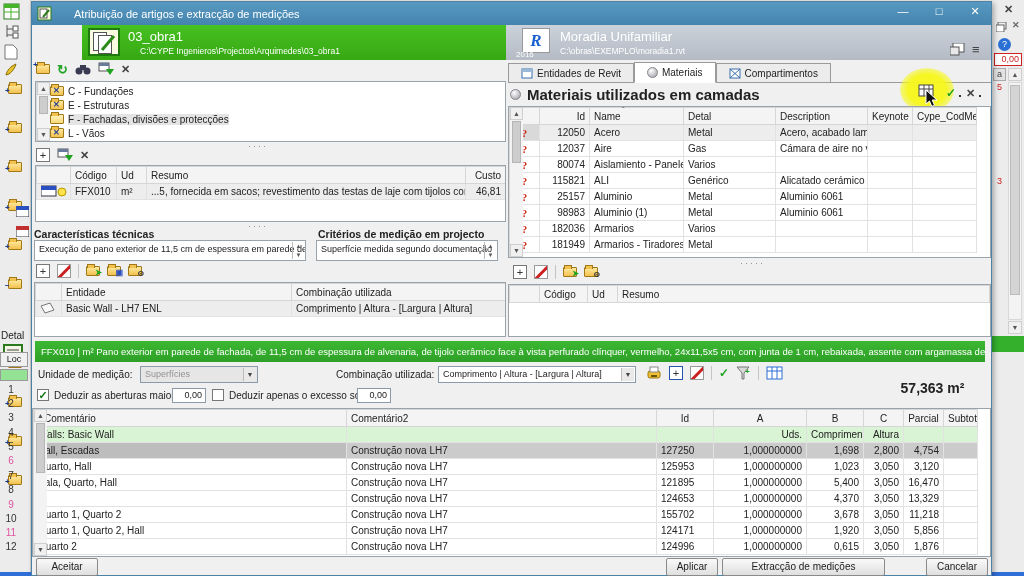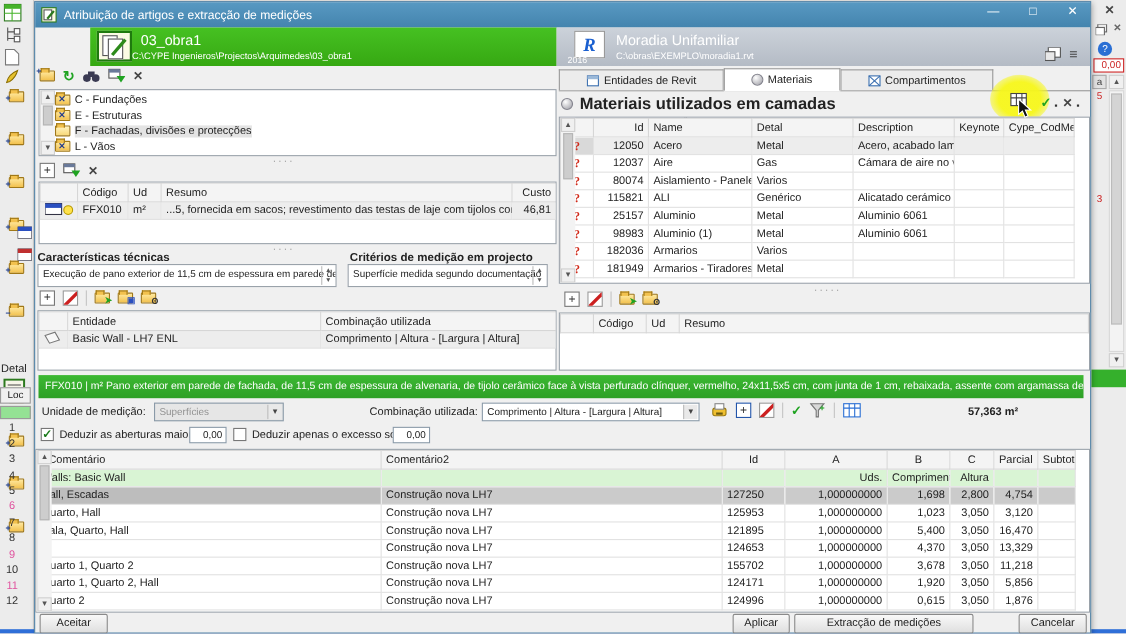--- a/index.html
+++ b/index.html
@@ -2,21 +2,21 @@
 <html><head>
 <meta charset="utf-8">
 <style>
 *{box-sizing:border-box;margin:0;padding:0}
 body{width:1024px;height:576px;position:relative;overflow:hidden;background:#e9e7e4;
      font-family:"Liberation Sans",sans-serif;color:#222}
 .abs{position:absolute}
 
 .dlg{left:31px;top:1px;width:961px;height:575px;border:1px solid #4f81a5;background:#f0f0f0;box-shadow:2px 2px 5px rgba(0,0,0,.3)}
 .titlebar{left:32px;top:2px;width:959px;height:23px;background:linear-gradient(#58a  ,#4484ae);background:linear-gradient(#5899c2,#4484ae);display:flex;align-items:center}
-.titletxt{color:#fff;font-size:11px;margin-left:6px;white-space:nowrap}
+.titletxt{color:#fff;font-size:11px;margin-left:22px;white-space:nowrap}
 .winbtn{position:absolute;top:0;width:34px;height:22px;color:#fff;font-size:11px;line-height:22px;text-align:center}
 .hdr-green{left:82px;top:25px;width:424px;height:35px;background:linear-gradient(#46c122,#36a812)}
 .hdr-silver{left:506px;top:25px;width:485px;height:35px;background:linear-gradient(#ccd2da,#b4bbc5)}
 .hdrtitle{position:absolute;color:#fff;font-size:13px;white-space:nowrap}
 .hdrpath{position:absolute;color:#fff;font-size:8.5px;white-space:nowrap}
 
 .pbox{position:absolute;background:#fff;border:1px solid #9aa2aa;overflow:hidden}
 .grid{border-collapse:collapse;table-layout:fixed;font-size:10px;color:#222;width:100%}
 .grid th{font-weight:normal;background:#f4f4f4;border:1px solid #d6d6d6;height:17px;padding:0 4px;text-align:left;white-space:nowrap;overflow:hidden}
 .grid td{border:1px solid #e2e2e2;height:16px;padding:0 4px;white-space:nowrap;overflow:hidden;background:#fff}
@@ -32,21 +32,21 @@
 
 .btn{position:absolute;height:18px;background:linear-gradient(#f9f9f9,#dfdfdf);border:1px solid #8a8a8a;border-radius:2px;font-size:10px;line-height:16px;text-align:center}
 .dd{position:absolute;height:17px;background:#fff;border:1px solid #8a9aa8;font-size:9px;line-height:15px;padding:0 17px 0 4px;white-space:nowrap;overflow:hidden}
 .dd .ar{position:absolute;right:1px;top:1px;bottom:1px;width:13px;background:#e9e9e9;border-left:1px solid #bcbcbc;text-align:center;font-size:7px;line-height:13px;color:#444}
 .dd.dis{background:#e6e6e6;color:#929292}
 .cb{position:absolute;width:12px;height:12px;background:#fff;border:1px solid #777;font-size:11px;line-height:10px;text-align:center;color:#1a7a1a;font-weight:bold}
 .inp{position:absolute;height:15px;background:#fff;border:1px solid #8a9aa8;font-size:9px;line-height:13px;text-align:right;padding:0 3px}
 .lbl{position:absolute;font-size:10px;white-space:nowrap}
 
 .tabs{position:absolute;display:flex;align-items:flex-end;border-bottom:1px solid #9a9a9a}
-.tab{height:19px;background:#ececec;border:1px solid #9a9a9a;border-bottom:none;font-size:10px;line-height:17px;padding:0 24px;display:flex;align-items:center;gap:4px;white-space:nowrap}
+.tab{height:19px;background:#ececec;border:1px solid #9a9a9a;border-bottom:none;font-size:10px;line-height:17px;padding:0 12px;display:flex;align-items:center;gap:4px;white-space:nowrap}
 .tab.on{height:21px;background:#fff;position:relative;z-index:2;margin-bottom:-1px;border-bottom:1px solid #fff}
 
 .tbar{position:absolute;display:flex;align-items:center;gap:7px}
 .folder{position:relative;width:14px;height:10px;background:linear-gradient(#ffe9a0,#f2c14e);border:1px solid #a07818;border-radius:1px;display:inline-block}
 .folder::before{content:"";position:absolute;top:-3px;left:0;width:6px;height:3px;background:#f2c14e;border:1px solid #a07818;border-bottom:none}
 .badge{position:absolute;font-size:8px;font-weight:bold;line-height:8px}
 .plusbox{width:14px;height:14px;background:#fff;border:1px solid #777;font-size:11px;line-height:12px;text-align:center;color:#333;display:inline-block}
 .redslash{position:relative;width:14px;height:14px;background:#fff;border:1px solid #999;display:inline-block;overflow:hidden}
 .redslash::after{content:"";position:absolute;left:-2px;top:5px;width:18px;height:3px;background:#cc2020;transform:rotate(-45deg)}
 .xicon{color:#444;font-size:11px;font-weight:bold}
@@ -174,21 +174,21 @@
 
 <div class="abs hdr-green">
   <div class="abs" style="left:6px;top:3px;width:32px;height:28px;background:#fbfbe4;border:2px solid #1f7a0e">
     <div style="position:absolute;left:3px;top:2px;width:14px;height:19px;background:#fff;border:1px solid #555"></div>
     <div style="position:absolute;left:8px;top:5px;width:14px;height:19px;background:#fff;border:1px solid #555"></div>
     <svg width="28" height="26" style="position:absolute;left:0;top:0">
         <line x1="24" y1="6" x2="12" y2="20" stroke="#2c8a1a" stroke-width="3"></line>
       </svg>
   </div>
   <span class="hdrtitle" style="left:46px;top:4px">03_obra1</span>
-  <span class="hdrpath" style="left:38px;top:21px">C:\CYPE Ingenieros\Projectos\Arquimedes\03_obra1</span>
+  <span class="hdrpath" style="left:58px;top:21px">C:\CYPE Ingenieros\Projectos\Arquimedes\03_obra1</span>
 </div>
 
 <div class="abs hdr-silver">
   <div class="abs" style="left:16px;top:3px;width:28px;height:25px;background:#fff;border:1px solid #999;text-align:center">
     <span style="font-family:'Liberation Serif',serif;font-style:italic;font-weight:bold;font-size:17px;color:#1a5fd0;line-height:23px">R</span>
   </div>
   <span class="hdrpath" style="left:10px;top:25px;font-size:8px">2016</span>
   <span class="hdrtitle" style="left:54px;top:4px">Moradia Unifamiliar</span>
   <span class="hdrpath" style="left:54px;top:21px">C:\obras\EXEMPLO\moradia1.rvt</span>
   <svg class="abs" style="left:444px;top:18px" width="15" height="13">
@@ -550,21 +550,21 @@
       <text x="9" y="8" font-size="8" fill="#1fa321" font-weight="bold">+</text>
     </svg>
   <span class="sep"></span>
   <svg width="17" height="14">
       <rect x="1" y="1" width="15" height="12" fill="#fff" stroke="#2a6fd4"></rect>
       <line x1="1" y1="5" x2="16" y2="5" stroke="#2a6fd4"></line>
       <line x1="6" y1="1" x2="6" y2="13" stroke="#2a6fd4"></line>
       <line x1="11" y1="1" x2="11" y2="13" stroke="#2a6fd4"></line>
     </svg>
 </div>
-<span class="abs" style="left:880px;top:369px;width:105px;text-align:left;font-size:10px;font-weight:bold">57,363 m²</span>
+<span class="abs" style="left:880px;top:380px;width:105px;text-align:center;font-size:14px;font-weight:bold">57,363 m²</span>
 
 <span class="cb" style="left:37px;top:389px">✓</span>
 <span class="lbl" style="left:54px;top:390px">Deduzir as aberturas maiores de</span>
 <span class="inp" style="left:172px;top:388px;width:34px">0,00</span>
 <span class="cb" style="left:212px;top:389px"></span>
 <span class="lbl" style="left:229px;top:390px">Deduzir apenas o excesso sobre</span>
 <span class="inp" style="left:357px;top:388px;width:34px">0,00</span>
 
 <div class="abs pbox" style="left:32px;top:408px;width:959px;height:149px">
   <table class="grid" style="width:944px">

